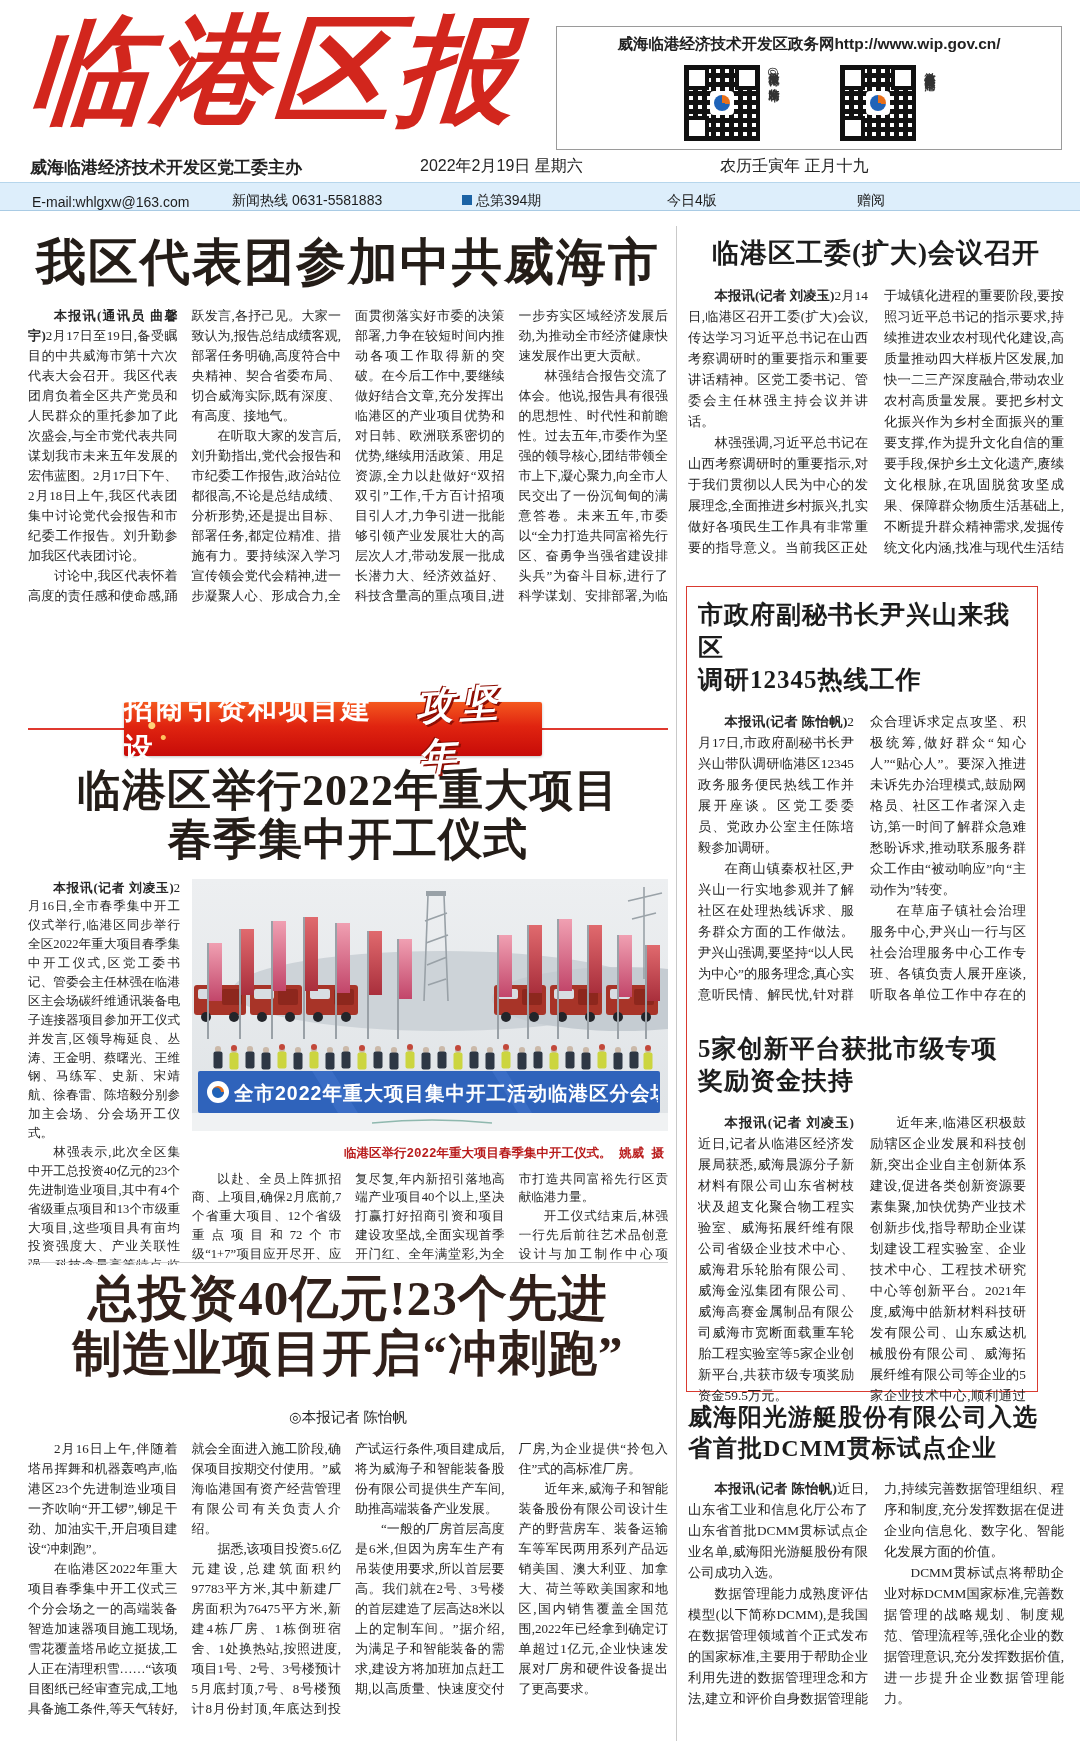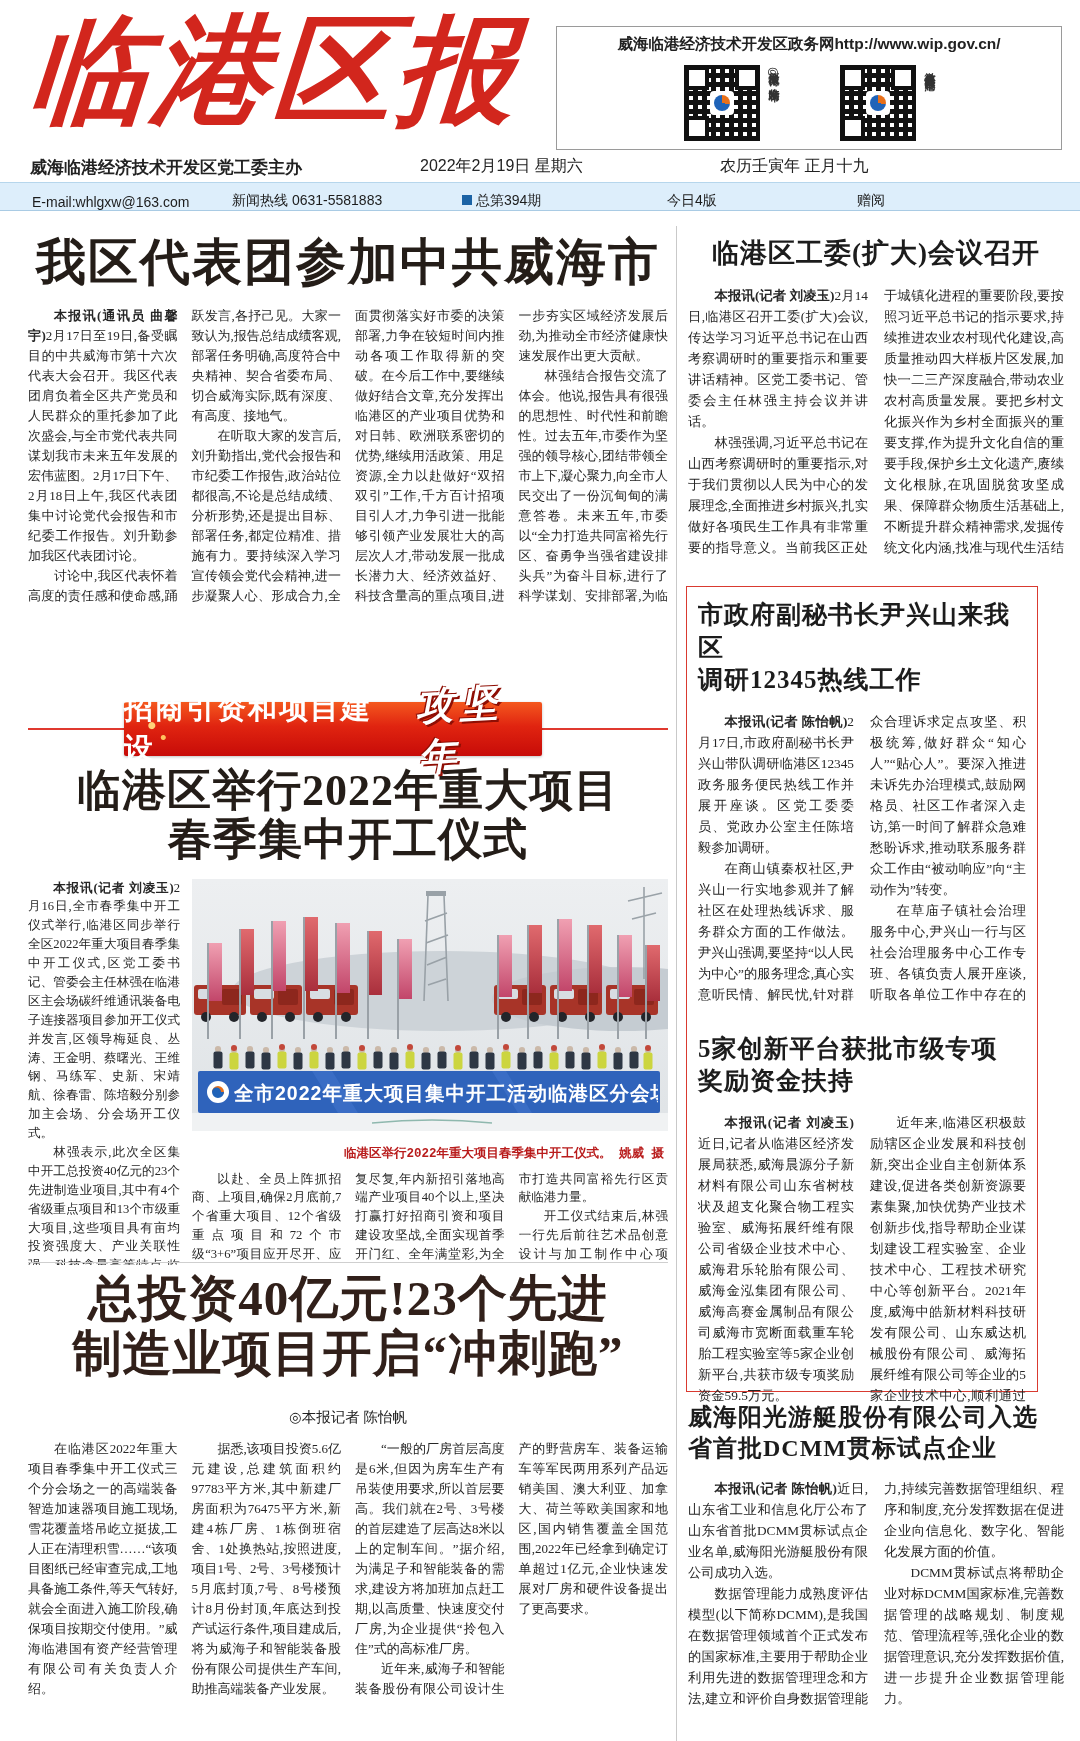--- a/index.html
+++ b/index.html
@@ -309,34 +309,35 @@
             <path d="M32 213 a6 6 0 0 1 -12 0 a4.5 4.5 0 0 1 9 0" fill="#1f63b8"></path>
             <rect y="234" width="476" height="18" fill="#f0f2f3"></rect>
             <path d="M180 244 q60 -6 120 0" stroke="#8fb8ae" stroke-width="1.4" fill="none"></path>
           </svg>
           <div id="photo-banner-text">全市2022年重大项目集中开工活动临港区分会场</div>
         </div>
         <div id="caption">
           <span>临港区举行2022年重大项目春季集中开工仪式。</span>&nbsp;<span>姚威 摄</span>
         </div>
         <div class="cols3 bodytext">
-          <p>以赴、全员上阵抓招商、上项目,确保2月底前,7个省重大项目、12个省级重点项目和72个市级“3+6”项目应开尽开、应复尽复,年内新招引落地高端产业项目40个以上,坚决打赢打好招商引资和项目建设攻坚战,全面实现首季开门红、全年满堂彩,为全市打造共同富裕先行区贡献临港力量。</p>
+          <p>以赴、全员上阵抓招商、上项目,确保2月底前,7个省重大项目、12个省级重点项目和72个市级“1+7”项目应开尽开、应复尽复,年内新招引落地高端产业项目40个以上,坚决打赢打好招商引资和项目建设攻坚战,全面实现首季开门红、全年满堂彩,为全市打造共同富裕先行区贡献临港力量。</p>
           <p>开工仪式结束后,林强一行先后前往艺术品创意设计与加工制作中心项目、特种雷达项目、高端智造加速器项目等三处分会场,听取新开工项目情况汇报,鼓励各方开足马力,加快项目建设步伐,力争项目早投产、早见效,为临港经济高质量发展注入新活力。</p>
         </div>
       </div>
     </div>
   </div>
 
   <div id="hr-main"></div>
 
   <div id="invest">
     <div class="bighead">总投资40亿元!23个先进</div>
     <div class="bighead">制造业项目开启“冲刺跑”</div>
     <div class="byline">◎本报记者 陈怡帆</div>
     <div class="cols bodytext">
+      <p>2月16日上午,伴随着塔吊挥舞和机器轰鸣声,临港区23个先进制造业项目一齐吹响“开工锣”,铆足干劲、加油实干,开启项目建设“冲刺跑”。</p>
       <p>在临港区2022年重大项目春季集中开工仪式三个分会场之一的高端装备智造加速器项目施工现场,雪花覆盖塔吊屹立挺拔,工人正在清理积雪……“该项目图纸已经审查完成,工地具备施工条件,等天气转好,就会全面进入施工阶段,确保项目按期交付使用。”威海临港国有资产经营管理有限公司有关负责人介绍。</p>
       <p>据悉,该项目投资5.6亿元建设,总建筑面积约97783平方米,其中新建厂房面积为76475平方米,新建4栋厂房、1栋倒班宿舍、1处换热站,按照进度,项目1号、2号、3号楼预计5月底封顶,7号、8号楼预计8月份封顶,年底达到投产试运行条件,项目建成后,将为威海子和智能装备股份有限公司提供生产车间,助推高端装备产业发展。</p>
       <p>“一般的厂房首层高度是6米,但因为房车生产有吊装使用要求,所以首层要高。我们就在2号、3号楼的首层建造了层高达8米以上的定制车间。”据介绍,为满足子和智能装备的需求,建设方将加班加点赶工期,以高质量、快速度交付厂房,为企业提供“拎包入住”式的高标准厂房。</p>
       <p>近年来,威海子和智能装备股份有限公司设计生产的野营房车、装备运输车等军民两用系列产品远销美国、澳大利亚、加拿大、荷兰等欧美国家和地区,国内销售覆盖全国范围,2022年已经拿到确定订单超过1亿元,企业快速发展对厂房和硬件设备提出了更高要求。</p>
 
     </div>
   </div>
 
   <div id="sb1">
     <div class="sb-head">临港区工委(扩大)会议召开</div>

